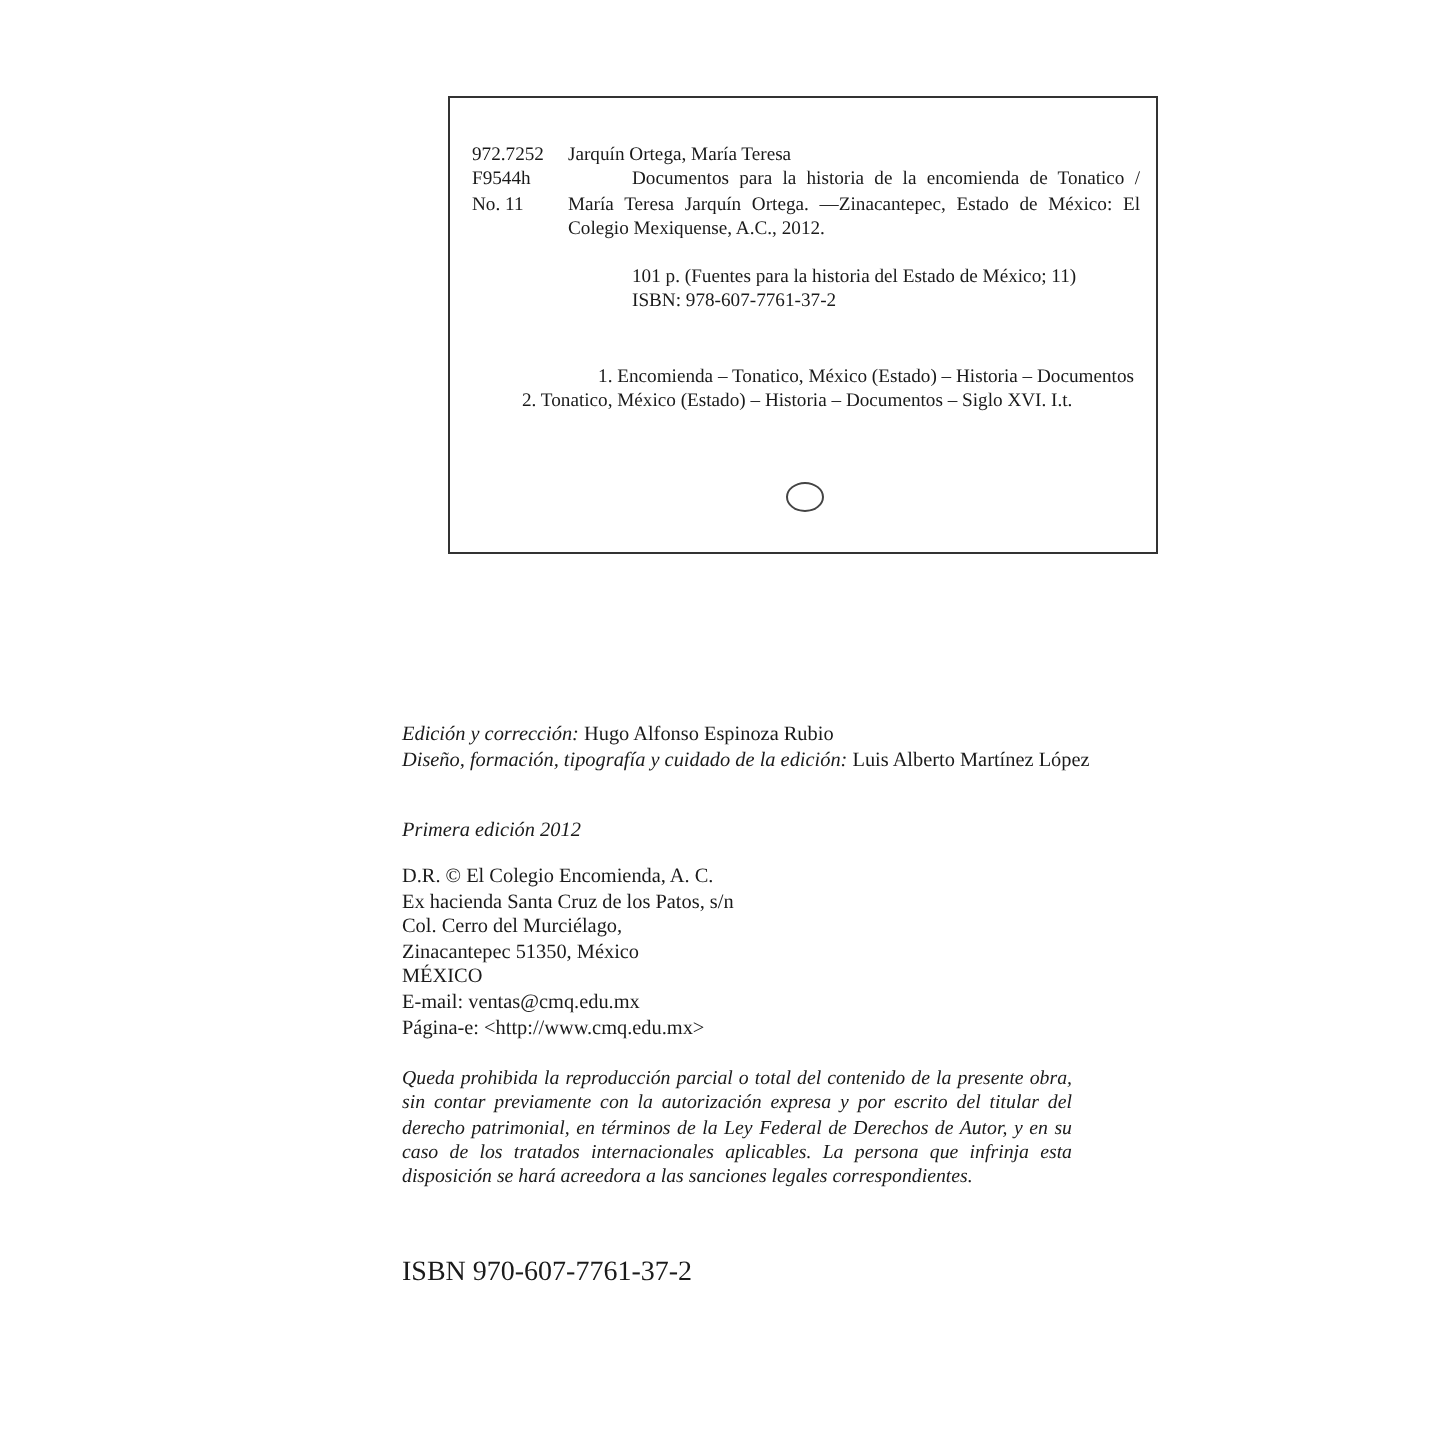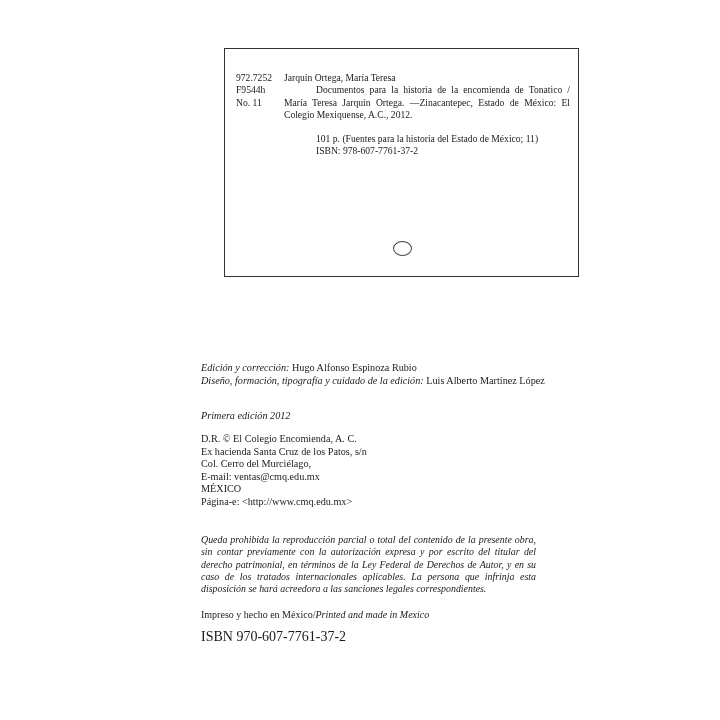--- a/index.html
+++ b/index.html
@@ -49,45 +49,47 @@
       <div>No. 11</div>
     </div>
     <div class="cb-text main-col">
       <div>Jarquín Ortega, María Teresa</div>
       <div class="indent">Documentos para la historia de la encomienda de Tonatico / María Teresa Jarquín Ortega. —Zinacantepec, Estado de México: El Colegio Mexiquense, A.C., 2012.</div>
     </div>
     <div class="cb-text desc">
       <div>101 p. (Fuentes para la historia del Estado de México; 11)</div>
       <div>ISBN: 978-607-7761-37-2</div>
     </div>
+    <div class="cb-text subj">
+      <div class="s1">1. Encomienda – Tonatico, México (Estado) – Historia – Documentos</div>
+      <div class="s2">2. Tonatico, México (Estado) – Historia – Documentos – Siglo XVI. I.t.</div>
+    </div>
     <div class="hole"></div>
   </div>
 
   <div class="lower credits">
     <div>
       <i>Edición y corrección:</i>
       <span>Hugo Alfonso Espinoza Rubio</span>
     </div>
     <div>
       <i>Diseño, formación, tipografía y cuidado de la edición:</i>
       <span>Luis Alberto Martínez López</span>
     </div>
   </div>
 
   <div class="lower edition it">Primera edición 2012</div>
 
   <div class="lower address">
     <div>D.R. © El Colegio Encomienda, A. C.</div>
     <div>Ex hacienda Santa Cruz de los Patos, s/n</div>
     <div>Col. Cerro del Murciélago,</div>
+    <div>Zinacantepec 51350, México</div>
+    <div>MÉXICO</div>
     <div>E-mail: ventas@cmq.edu.mx</div>
-    <div>MÉXICO</div>
     <div>Página-e: &lt;http://www.cmq.edu.mx&gt;</div>
   </div>
 
   <div class="lower legal">Queda prohibida la reproducción parcial o total del contenido de la presente obra, sin contar previamente con la autorización expresa y por escrito del titular del derecho patrimonial, en términos de la Ley Federal de Derechos de Autor, y en su caso de los tratados internacionales aplicables. La persona que infrinja esta disposición se hará acreedora a las sanciones legales correspondientes.</div>
 
-  <div class="lower printed">
-    <span>Impreso y hecho en México/</span><i>Printed and made in Mexico</i>
-  </div>
 
   <div class="isbn-big">ISBN 970-607-7761-37-2</div>
 </div>
 
 </body></html>

